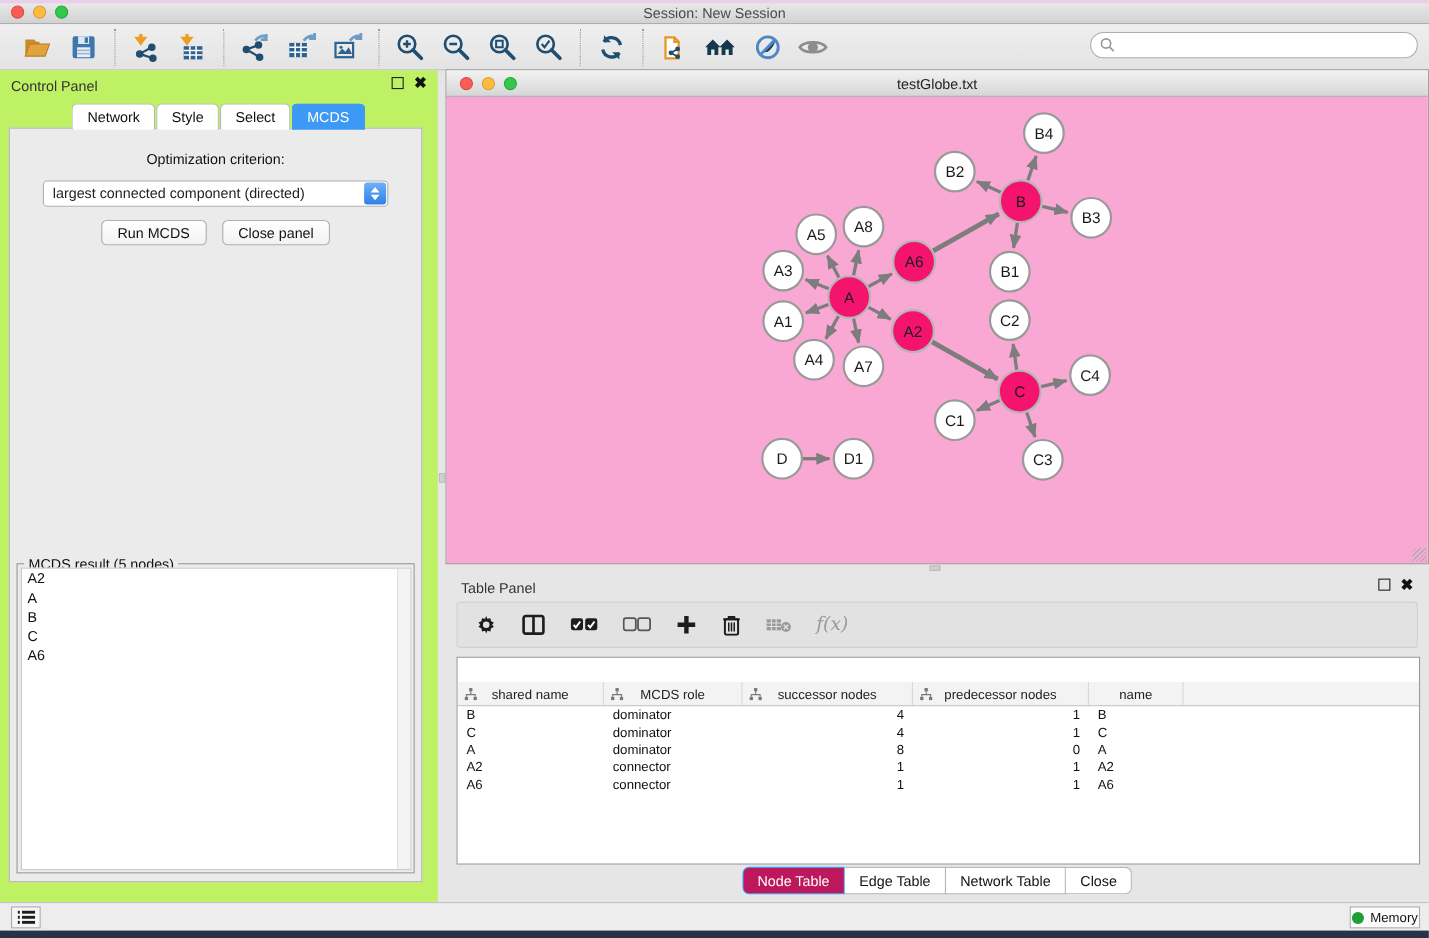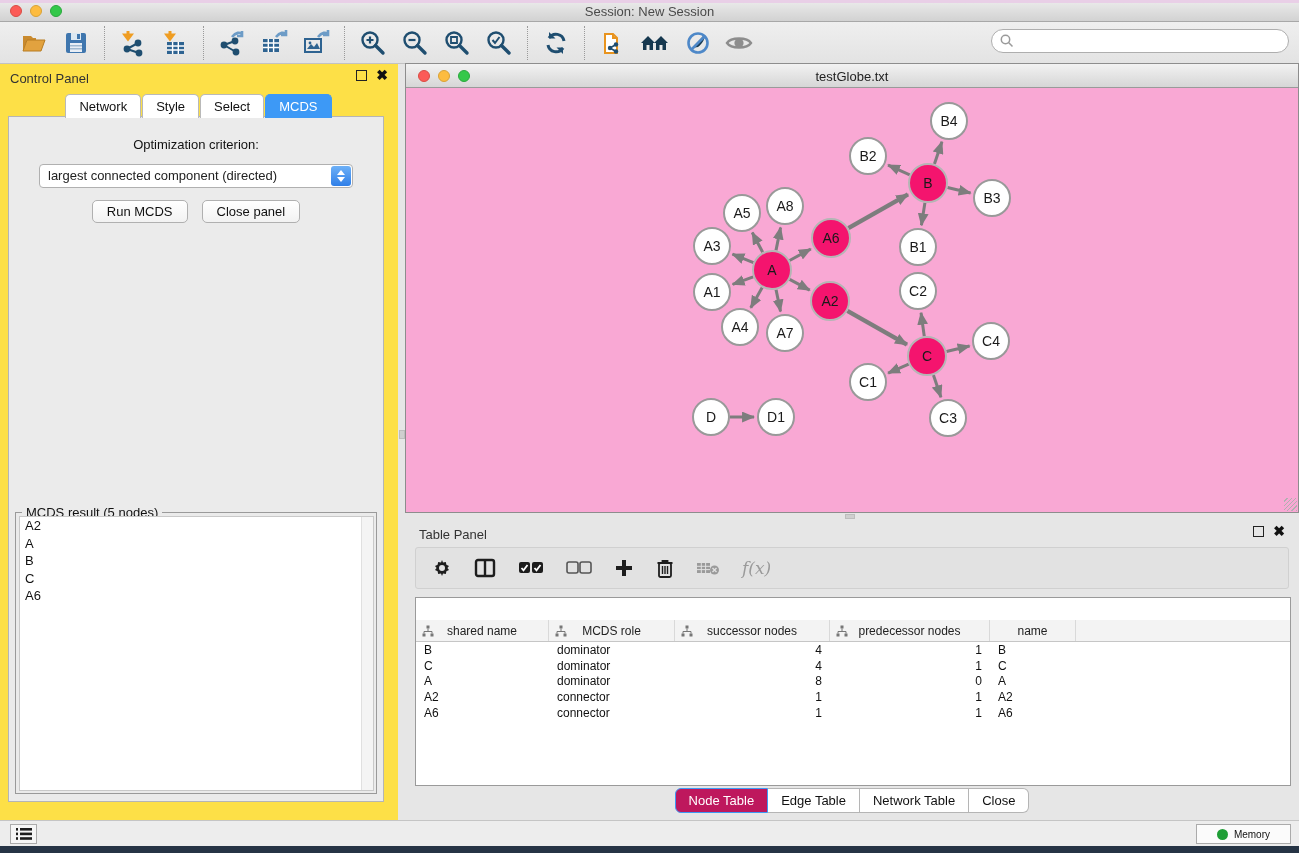--- a/index.html
+++ b/index.html
@@ -23,21 +23,21 @@
     display:flex; align-items:center; padding-left:8px; }
   .tgroup { display:flex; align-items:center; gap:10px; padding:0 10px; }
   .tsep { width:1px; height:34px; border-left:1px dotted #9a9a9a; margin:0 2px; }
   .tbtn { width:32px; height:32px; display:flex; align-items:center; justify-content:center; }
   .search-wrap { position:absolute; right:10px; top:7px; }
   .search-input { width:298px; height:24px; border:1px solid #aeaeae; border-radius:12px;
     background:#fff; padding-left:26px; font-size:13px; outline:none; }
   .search-glyph { position:absolute; left:8px; top:4px; }
 
   
-  .cpanel { position:absolute; left:0; top:64px; width:398px; height:756px; background:#fde047; }
+  .cpanel { position:absolute; left:0; top:64px; width:398px; height:756px; background:#bef264; }
   .panel-head { position:relative; height:28px; }
   .panel-title { position:absolute; left:10px; top:7px; font-size:13px; color:#333; }
   .panel-icons { position:absolute; right:10px; top:6px; display:flex; gap:9px; align-items:center; }
   .float-ic { width:11px; height:11px; border:1.5px solid #222; display:inline-block; background:transparent; }
   .close-ic { font-size:14px; font-weight:bold; color:#111; line-height:11px; }
   .cp-tabs { position:absolute; left:0; top:30px; width:100%; display:flex; justify-content:center; gap:0; z-index:3; }
   .cp-tab { padding:4px 13px; font-size:13px; background:#fff; border:1px solid #b9b9b9; border-bottom:none;
     border-radius:5px 5px 0 0; margin-right:1px; color:#111; }
   .cp-tab.active { background:#3d99f6; color:#fff; border-color:#3d99f6; }
   .cp-body { position:absolute; left:8px; top:52px; width:376px; height:686px;
@@ -92,21 +92,21 @@
   .tp-tab:first-child { border-left:1px solid #b5b5b5; border-radius:6px 0 0 6px; }
   .tp-tab:last-child { border-radius:0 6px 6px 0; }
   .tp-tab.active { background:#be185d; color:#fff; border-color:#3d99f6; }
 
   
   .statusbar { position:absolute; left:0; top:820px; width:1299px; height:26px;
     background:#ededed; border-top:1px solid #c5c5c5; }
   .status-left-btn { position:absolute; left:10px; top:3px; width:27px; height:20px; background:#f6f6f6;
     border:1px solid #ababab; display:flex; align-items:center; justify-content:center; }
   .memory-btn { position:absolute; right:8px; top:3px; height:20px; background:#fbfbfb; border:1px solid #ababab;
-    display:flex; align-items:center; gap:6px; padding:0 20px; font-size:10px; color:#111; }
+    display:flex; align-items:center; gap:6px; padding:0 1px; font-size:12px; color:#111; }
   .mem-dot { width:11px; height:11px; border-radius:50%; background:#1f9e36; }
   .desktop-strip { position:absolute; left:0; top:846px; width:1299px; height:7px; background:#263445; }
 </style>
 </head>
 <body>
 
 <div class="titlebar">
   <div class="traffic" style="left:10px;">
     <span class="light red"></span>
     <span class="light yellow"></span>

